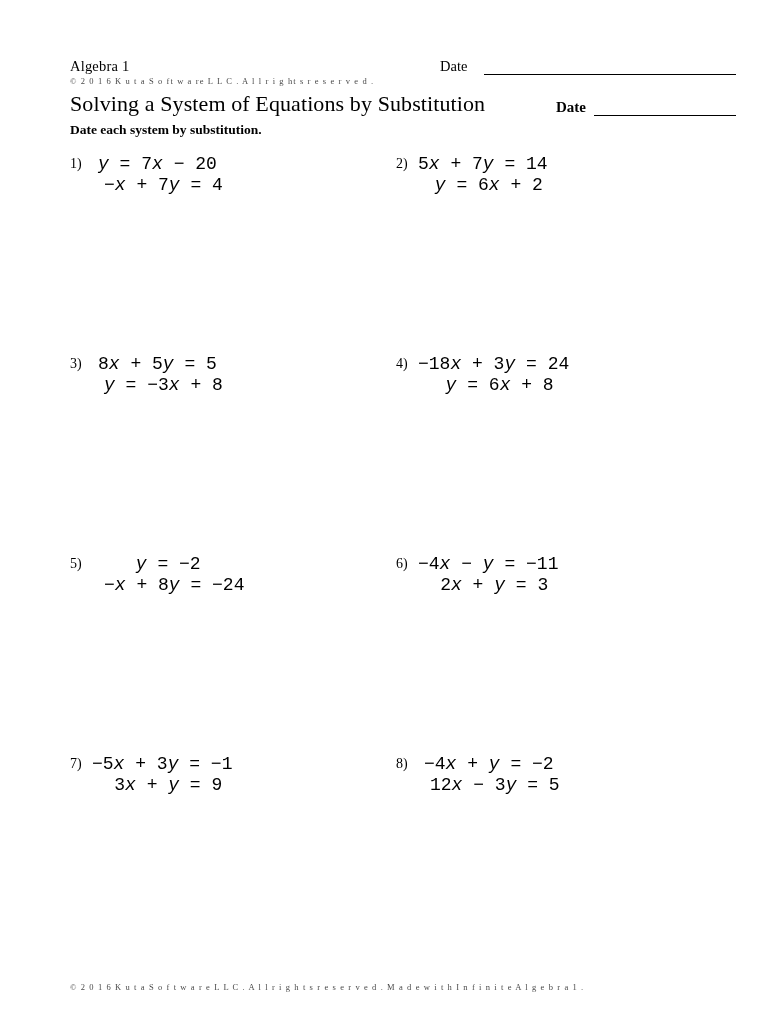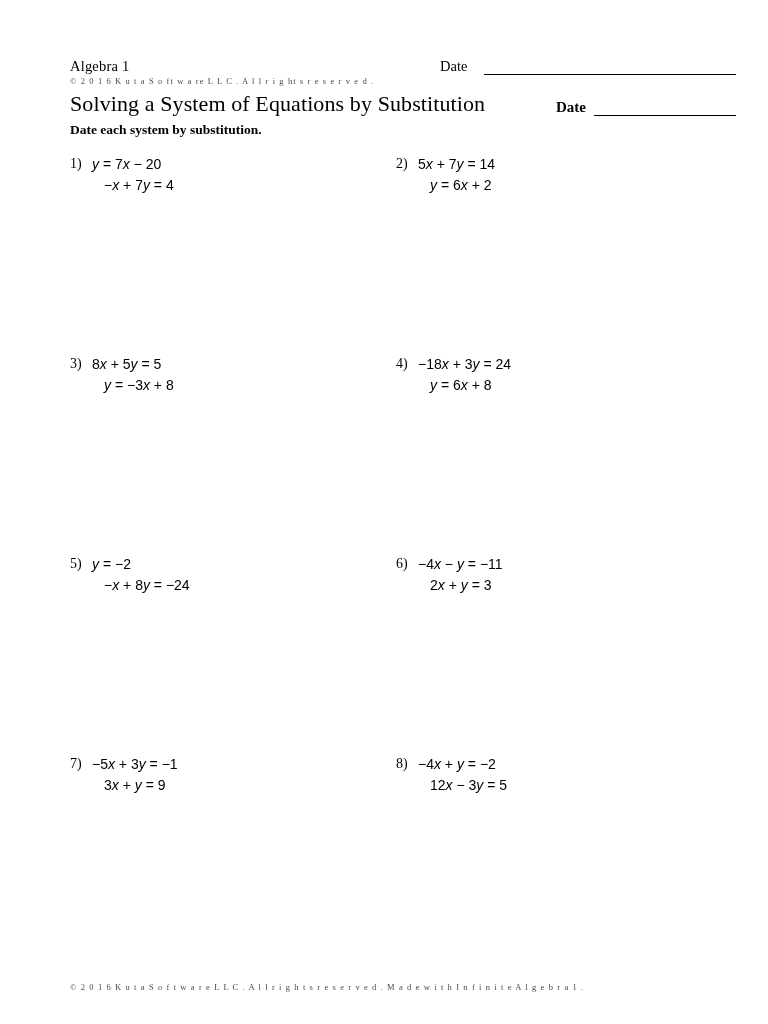--- a/index.html
+++ b/index.html
@@ -122,24 +122,25 @@
     font-size: 14px;
     width: 22px;
     text-align: left;
   }
   .prob-body {
     position: absolute;
     left: 22px;
     top: 0;
   }
   .eq {
-    font-size: 14px;
+    font-size: 18px;
     line-height: 21px;
     white-space: nowrap;
-    font-family: Liberation Sans, sans-serif;
+    font-family: Liberation Mono, monospace;
+    text-align: center;
   }
   .eq.second {
     padding-left: 12px;
   }
   .eq i {
     font-style: italic;
   }
 
   
   .footer {

